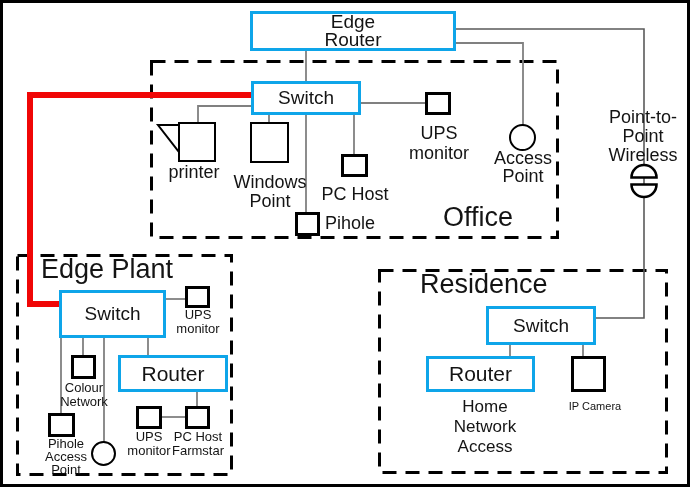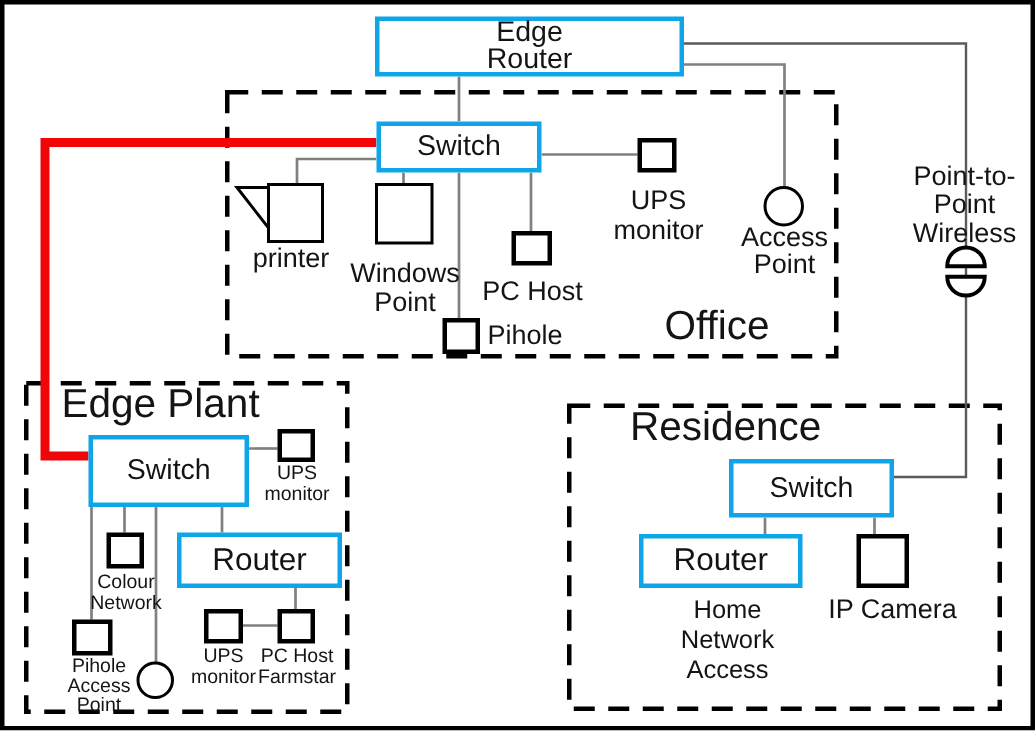--- a/index.html
+++ b/index.html
@@ -108,15 +108,15 @@
   <div class="lbl tiny" style="left:63px;top:434px;">Pihole
 Access
 Point</div>
   <div class="lbl small" style="left:146px;top:427px;">UPS
 monitor</div>
   <div class="lbl small" style="left:195px;top:427px;">PC Host
 Farmstar</div>
   <div class="lbl" style="left:482px;top:394px;font-size:17px;line-height:20px;">Home
 Network
 Access</div>
-  <div class="lbl" style="left:592px;top:394px;font-size:18px;">IP Camera</div>
+  <div class="lbl" style="left:592px;top:394px;font-size:11px;">IP Camera</div>
 
 </div>
 
 </body></html>

